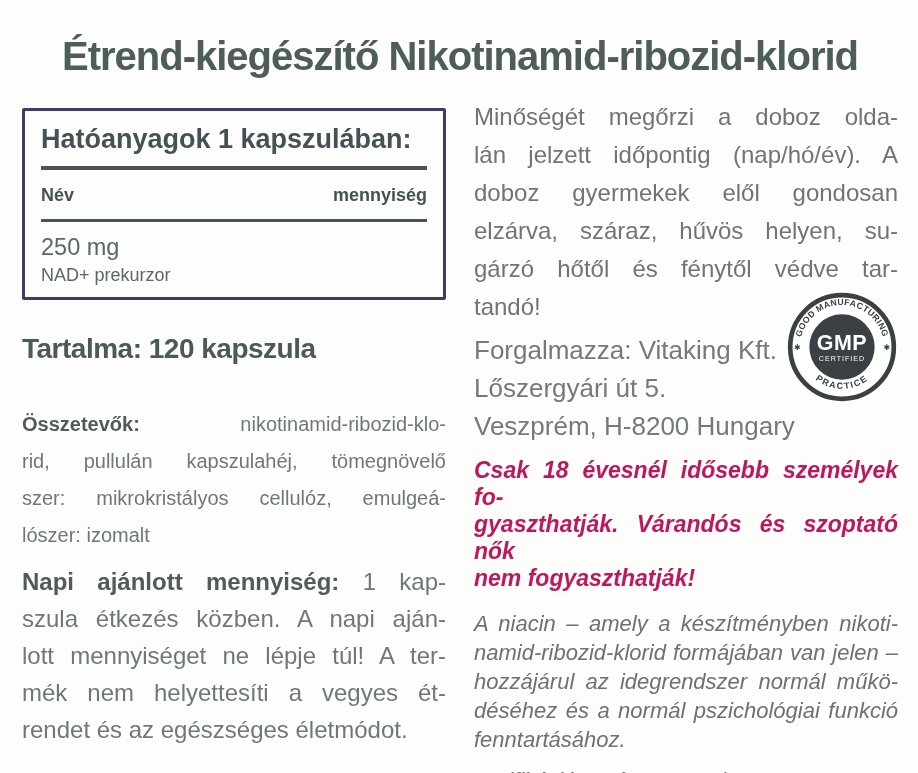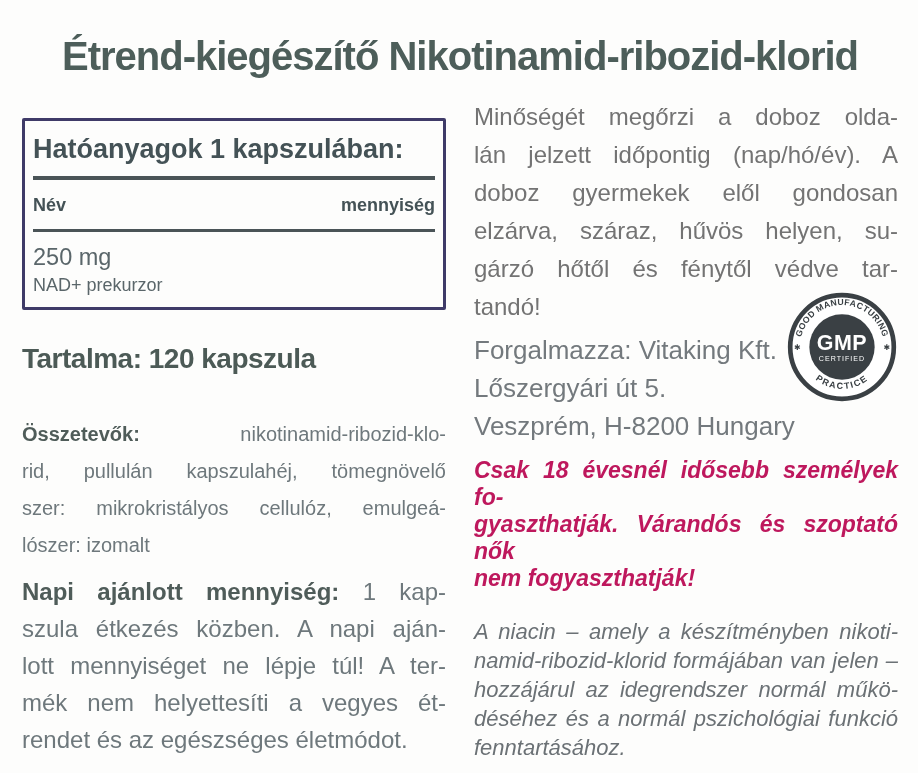--- a/index.html
+++ b/index.html
@@ -26,22 +26,22 @@
     display: grid;
     grid-template-columns: 1fr 1fr;
     column-gap: 28px;
     margin-top: 20px;
   }
 
   
   .facts-box {
     border: 3px solid #3f3b68;
     border-radius: 2px;
-    padding: 10px 8px 6px;
-    margin-top: 20px;
+    padding: 10px 16px 6px;
+    margin-top: 10px;
     background: #fdfdfc;
   }
   .facts-header {
     font-size: 27px; font-weight: bold; color: #445256;
     line-height: 30px; padding: 3px 0 12px;
   }
   .rule { background: #4a5457; }
   .rule.thick { height: 4px; }
   .rule.thin  { height: 3px; }
   .facts-cols {
@@ -86,21 +86,21 @@
   .gmp-badge .arc-bot { font-size: 9.6px; font-weight: bold; fill: #3a4044; letter-spacing: 1.6px; }
   .gmp-badge .star { font-size: 8.5px; fill: #3a4044; }
   .gmp-badge .gmp-main { font-size: 23px; font-weight: bold; fill: #ffffff; letter-spacing: 0.5px; }
   .gmp-badge .gmp-sub  { font-size: 7.6px; fill: #ffffff; letter-spacing: 1.1px; }
 
   .para.warning {
     font-size: 23px; line-height: 27px; margin-top: 12px;
     font-weight: bold; font-style: italic; color: #be185d;
   }
   .para.claim {
-    font-size: 22px; line-height: 29px; margin-top: 25px;
+    font-size: 22px; line-height: 29px; margin-top: 17px;
     font-style: italic; color: #6b7175;
   }
   .notification {
     margin-top: 14px;
     font-size: 22px; font-style: italic; color: #6b7175;
   }
 </style>
 </head>
 <body>
 

